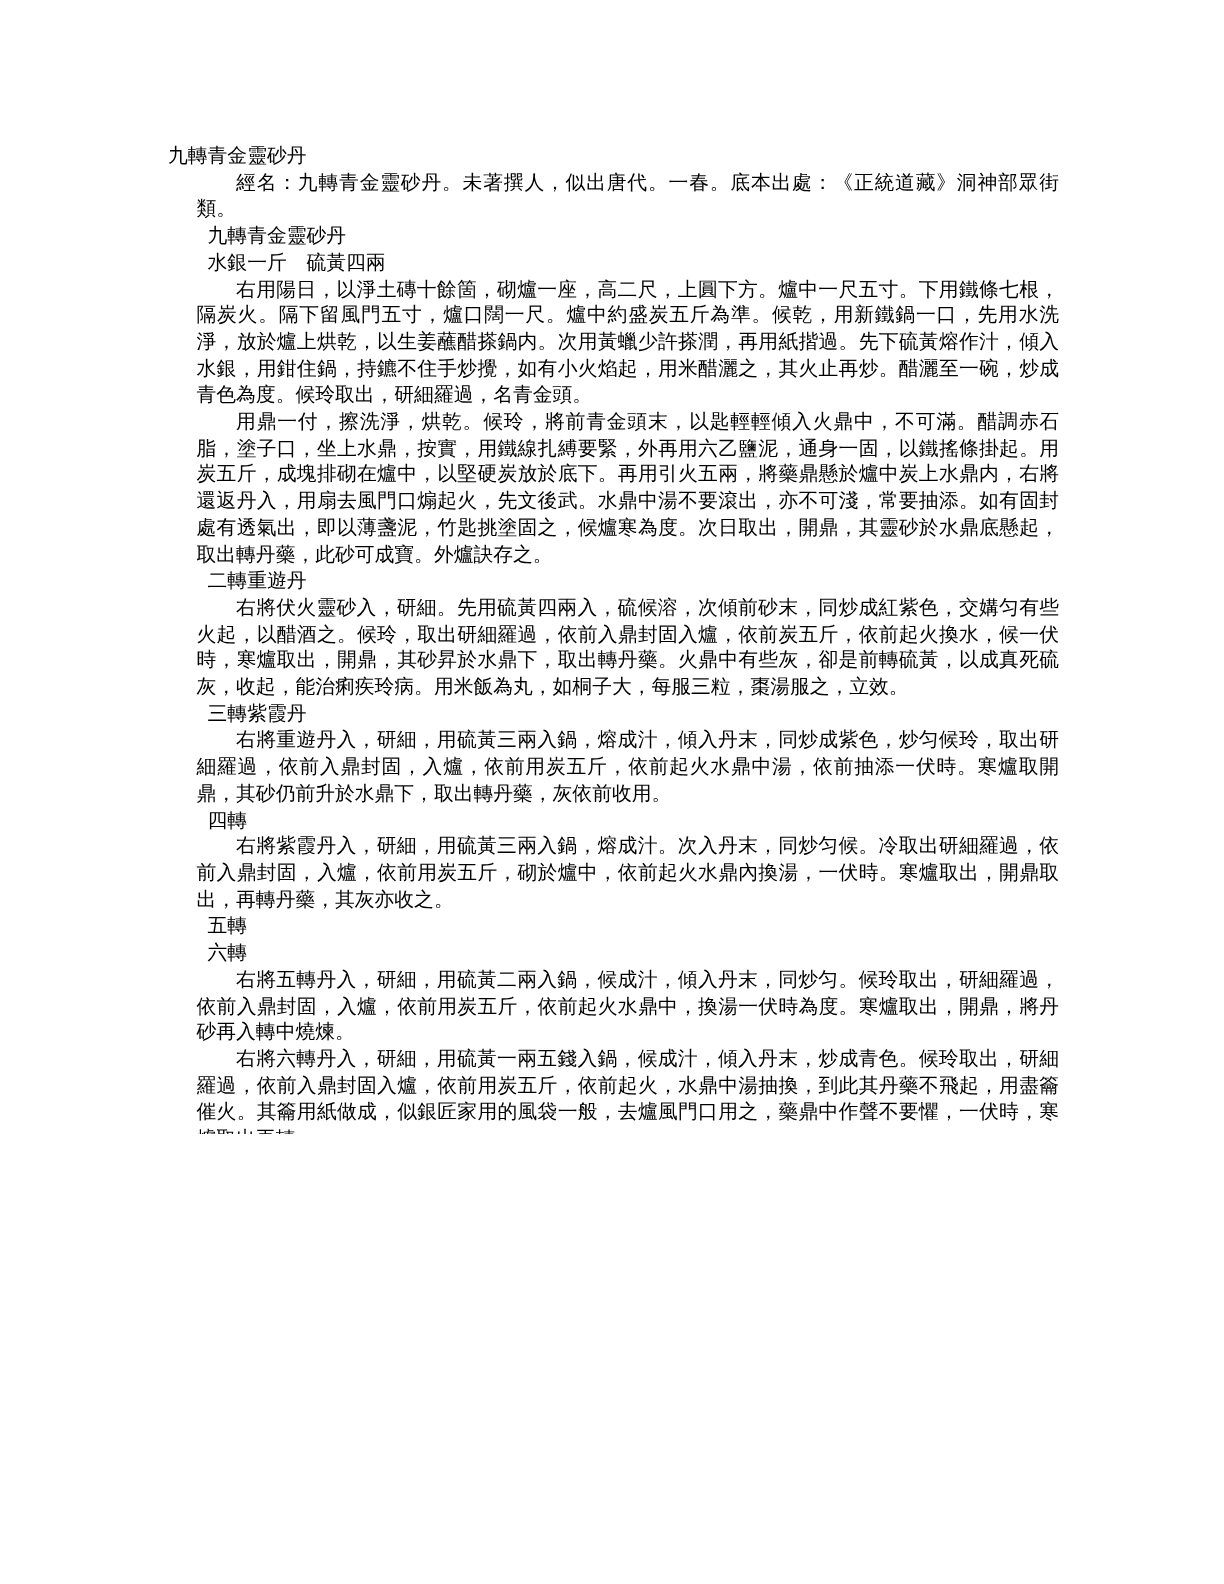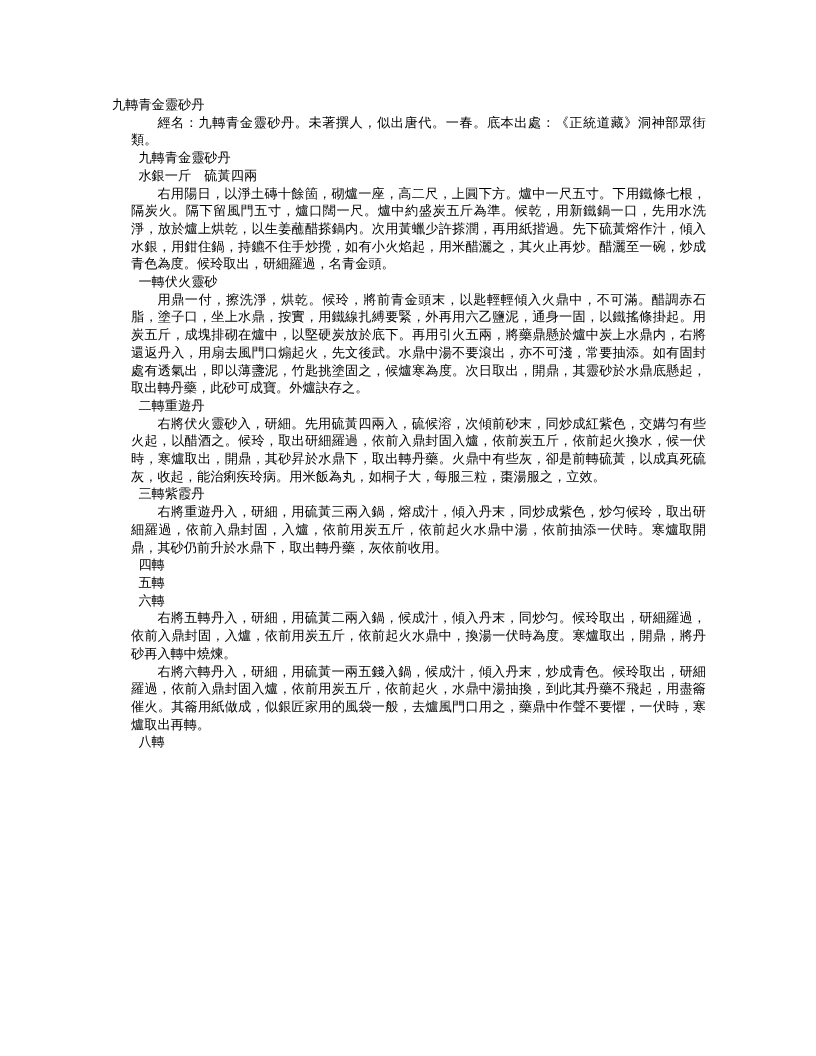--- a/index.html
+++ b/index.html
@@ -62,34 +62,34 @@
     <p class="para flush">九轉青金靈砂丹</p>
 
     <p class="para indent">經名：九轉青金靈砂丹。未著撰人，似出唐代。一春。底本出處：《正統道藏》洞神部眾街類。</p>
 
     <p class="para heading">九轉青金靈砂丹</p>
 
     <p class="para heading">水銀一斤　硫黃四兩</p>
 
     <p class="para indent">右用陽日，以淨土磚十餘箇，砌爐一座，高二尺，上圓下方。爐中一尺五寸。下用鐵條七根，隔炭火。隔下留風門五寸，爐口闊一尺。爐中約盛炭五斤為準。候乾，用新鐵鍋一口，先用水洗淨，放於爐上烘乾，以生姜蘸醋搽鍋内。次用黃蠟少許搽潤，再用紙揩過。先下硫黃熔作汁，傾入水銀，用鉗住鍋，持鑣不住手炒攪，如有小火焰起，用米醋灑之，其火止再炒。醋灑至一碗，炒成青色為度。候玲取出，研細羅過，名青金頭。</p>
 
-    <p class="para heading">一轉伏火靈砂</p>
 
     <p class="para indent">用鼎一付，擦洗淨，烘乾。候玲，將前青金頭末，以匙輕輕傾入火鼎中，不可滿。醋調赤石脂，塗子口，坐上水鼎，按實，用鐵線扎縛要緊，外再用六乙鹽泥，通身一固，以鐵搖條掛起。用炭五斤，成塊排砌在爐中，以堅硬炭放於底下。再用引火五兩，將藥鼎懸於爐中炭上水鼎内，右將還返丹入，用扇去風門口煽起火，先文後武。水鼎中湯不要滾出，亦不可淺，常要抽添。如有固封處有透氣出，即以薄盞泥，竹匙挑塗固之，候爐寒為度。次日取出，開鼎，其靈砂於水鼎底懸起，取出轉丹藥，此砂可成寶。外爐訣存之。</p>
 
     <p class="para heading">二轉重遊丹</p>
 
     <p class="para indent">右將伏火靈砂入，研細。先用硫黃四兩入，硫候溶，次傾前砂末，同炒成紅紫色，交媾匀有些火起，以醋酒之。候玲，取出研細羅過，依前入鼎封固入爐，依前炭五斤，依前起火換水，候一伏時，寒爐取出，開鼎，其砂昇於水鼎下，取出轉丹藥。火鼎中有些灰，卻是前轉硫黃，以成真死硫灰，收起，能治痢疾玲病。用米飯為丸，如桐子大，每服三粒，棗湯服之，立效。</p>
 
     <p class="para heading">三轉紫霞丹</p>
 
     <p class="para indent">右將重遊丹入，研細，用硫黃三兩入鍋，熔成汁，傾入丹末，同炒成紫色，炒匀候玲，取出研細羅過，依前入鼎封固，入爐，依前用炭五斤，依前起火水鼎中湯，依前抽添一伏時。寒爐取開鼎，其砂仍前升於水鼎下，取出轉丹藥，灰依前收用。</p>
 
     <p class="para heading">四轉</p>
 
+    <p class="para indent">右將紫霞丹入，研細，用硫黃三兩入鍋，熔成汁。次入丹末，同炒匀候。冷取出研細羅過，依前入鼎封固，入爐，依前用炭五斤，砌於爐中，依前起火水鼎內換湯，一伏時。寒爐取出，開鼎取出，再轉丹藥，其灰亦收之。</p>
 
     <p class="para heading">五轉</p>
 
 
     <p class="para heading">六轉</p>
 
     <p class="para indent">右將五轉丹入，研細，用硫黃二兩入鍋，候成汁，傾入丹末，同炒匀。候玲取出，研細羅過，依前入鼎封固，入爐，依前用炭五斤，依前起火水鼎中，換湯一伏時為度。寒爐取出，開鼎，將丹砂再入轉中燒煉。</p>
 
 
     <p class="para indent">右將六轉丹入，研細，用硫黃一兩五錢入鍋，候成汁，傾入丹末，炒成青色。候玲取出，研細羅過，依前入鼎封固入爐，依前用炭五斤，依前起火，水鼎中湯抽換，到此其丹藥不飛起，用盡籥催火。其籥用紙做成，似銀匠家用的風袋一般，去爐風門口用之，藥鼎中作聲不要懼，一伏時，寒爐取出再轉。</p>

